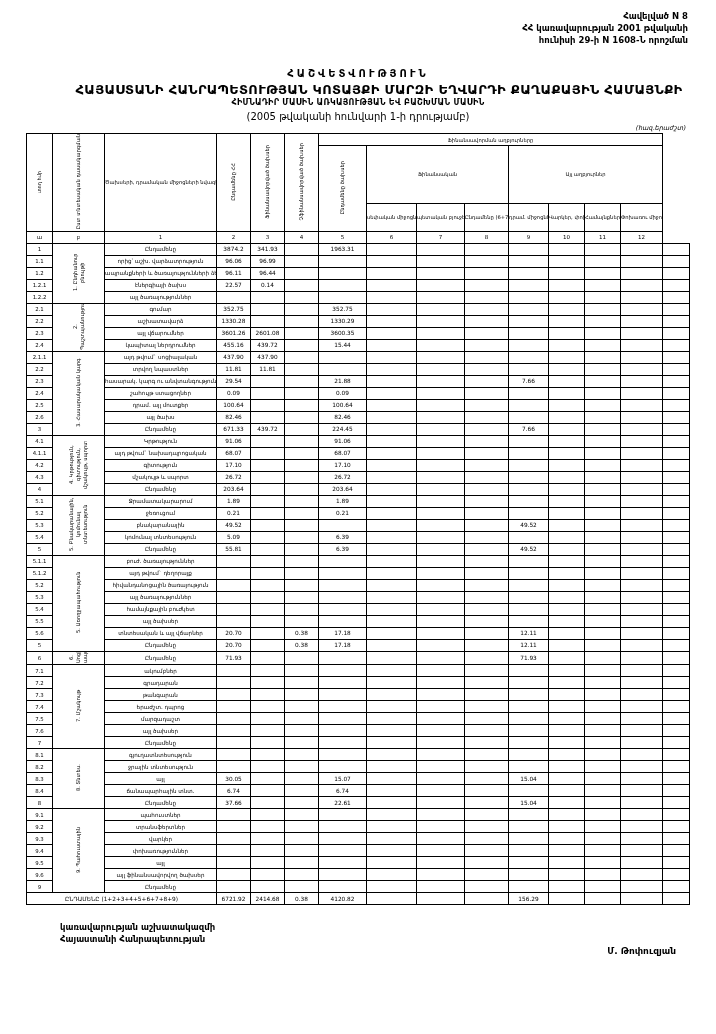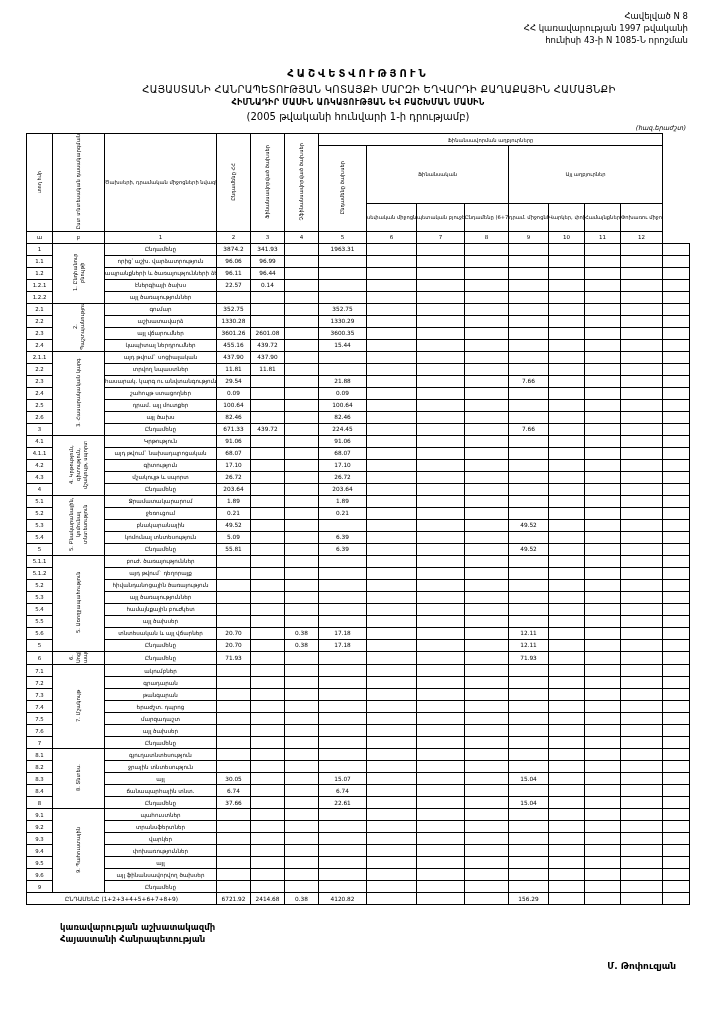--- a/index.html
+++ b/index.html
@@ -11,35 +11,35 @@
     overflow:hidden;
   }
   .page{position:relative;width:716px;height:1034px;padding:0;}
 
   
   .hdr-right{
     text-align:right;
     margin:10px 28px 0 0;
     font-size:8.5px;
     line-height:12px;
-    font-weight:normal;
+    font-weight:bold;
   }
   .title-block{
     text-align:center;
     margin-top:22px;
     line-height:11px;
   }
   .t-main{
     font-size:10px;
     letter-spacing:3px;
     font-weight:bold;
   }
   .t-sub{
-    font-size:10px;
-    font-weight:normal;
+    font-size:13px;
+    font-weight:bold;
     letter-spacing:.3px;
     margin-top:5px;
     padding-left:42px;
   }
   .t-sub2{
     font-size:8px;
     font-weight:bold;
     letter-spacing:.3px;
     margin-top:2px;
   }
@@ -117,34 +117,34 @@
   .footer{
     margin:16px 0 0 60px;
     font-size:8.5px;
     font-weight:bold;
     line-height:12px;
     position:relative;
   }
   .footer .sign{
     position:absolute;
     right:40px;
-    top:39px;
+    top:24px;
     font-size:9px;
     font-weight:bold;
   }
 </style>
 </head>
 <body>
 
 <div class="page">
 
   <div class="hdr-right">
     <div>Հավելված N 8</div>
-    <div>ՀՀ կառավարության 1997 թվականի</div>
-    <div>հունիսի 43-ի N 1085-Ն որոշման</div>
+    <div>ՀՀ կառավարության 2001 թվականի</div>
+    <div>հունիսի 29-ի N 1608-Ն որոշման</div>
   </div>
 
   <div class="title-block">
     <div class="t-main">ՀԱՇՎԵՏՎՈՒԹՅՈՒՆ</div>
     <div class="t-sub">ՀԱՅԱՍՏԱՆԻ ՀԱՆՐԱՊԵՏՈՒԹՅԱՆ ԿՈՏԱՅՔԻ ՄԱՐԶԻ ԵՂՎԱՐԴԻ ՔԱՂԱՔԱՅԻՆ ՀԱՄԱՅՆՔԻ</div>
     <div class="t-sub2">ՀԻՄՆԱԴԻՐ ՄԱՍԻՆ ԱՌԿԱՅՈՒԹՅԱՆ ԵՎ ԲԱՇԽՄԱՆ ՄԱՍԻՆ</div>
     <div class="t-paren">(2005 թվականի հունվարի 1-ի դրությամբ)</div>
   </div>
 
   <div class="unit-note">(հազ.երաժշտ)</div>

